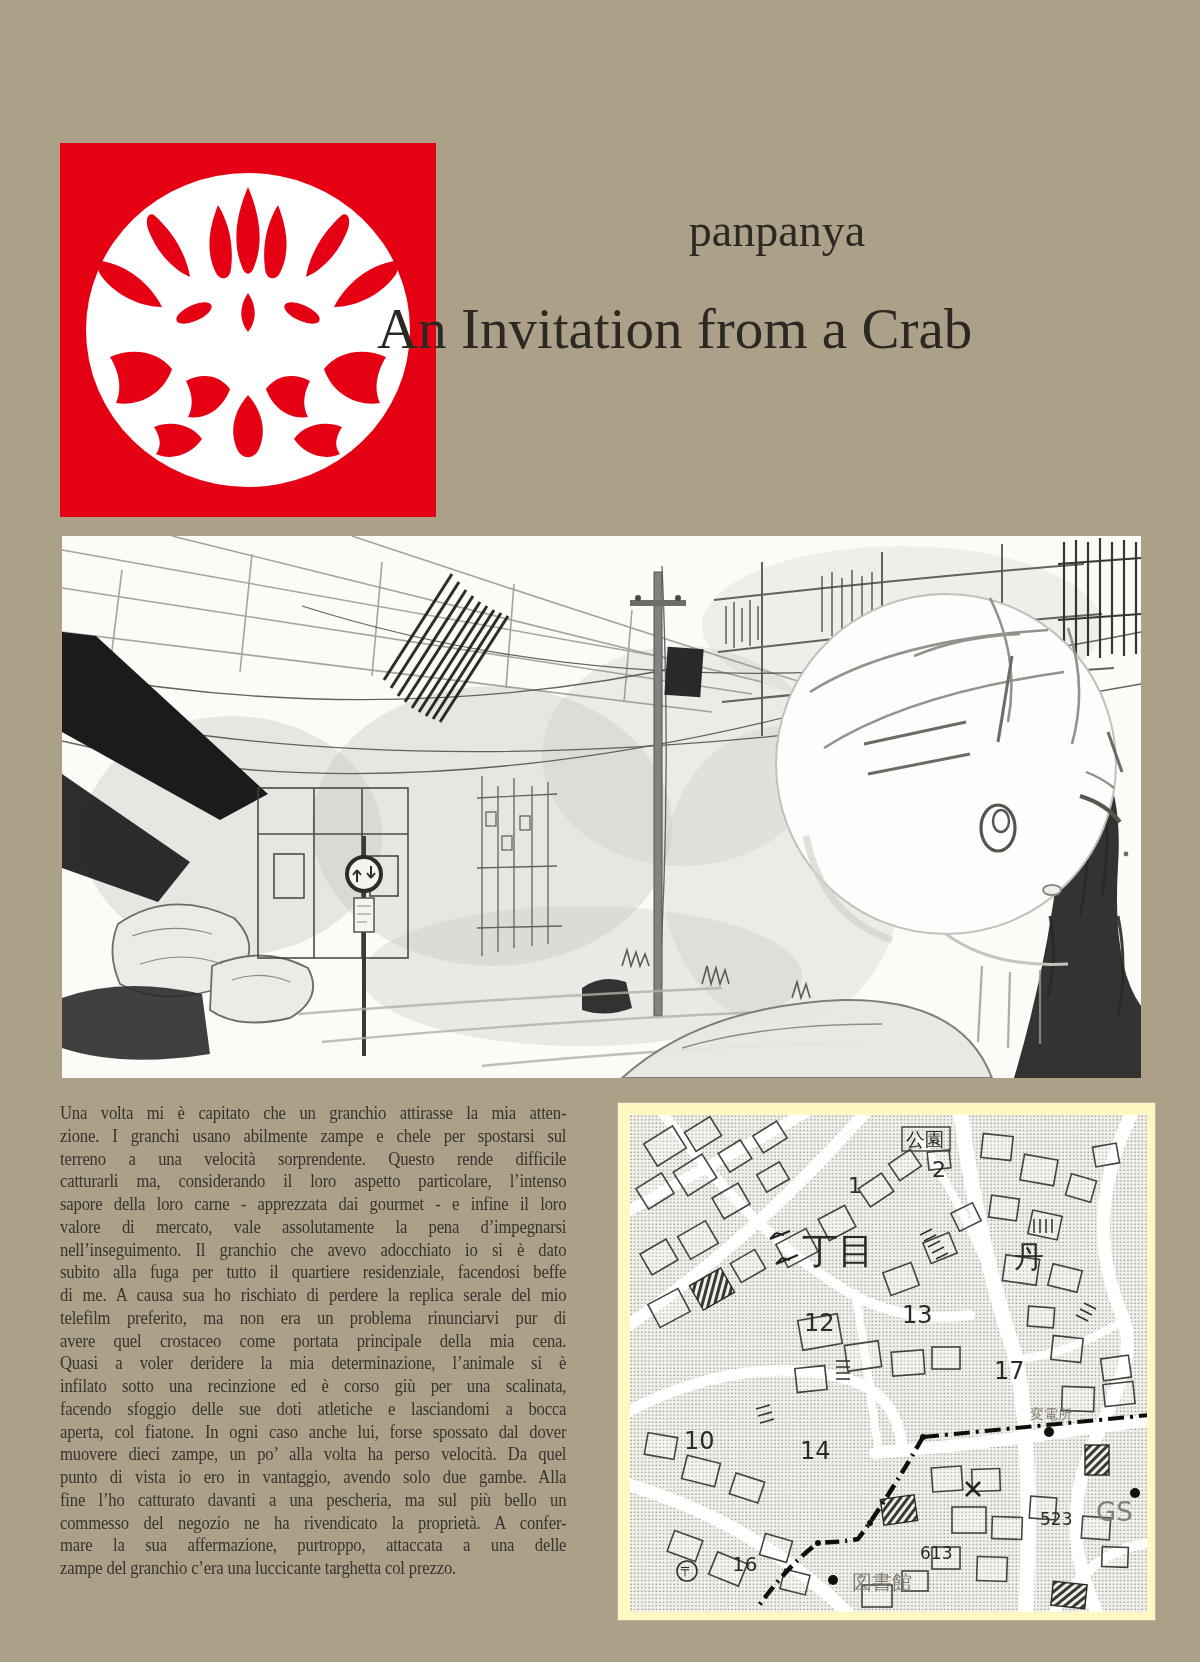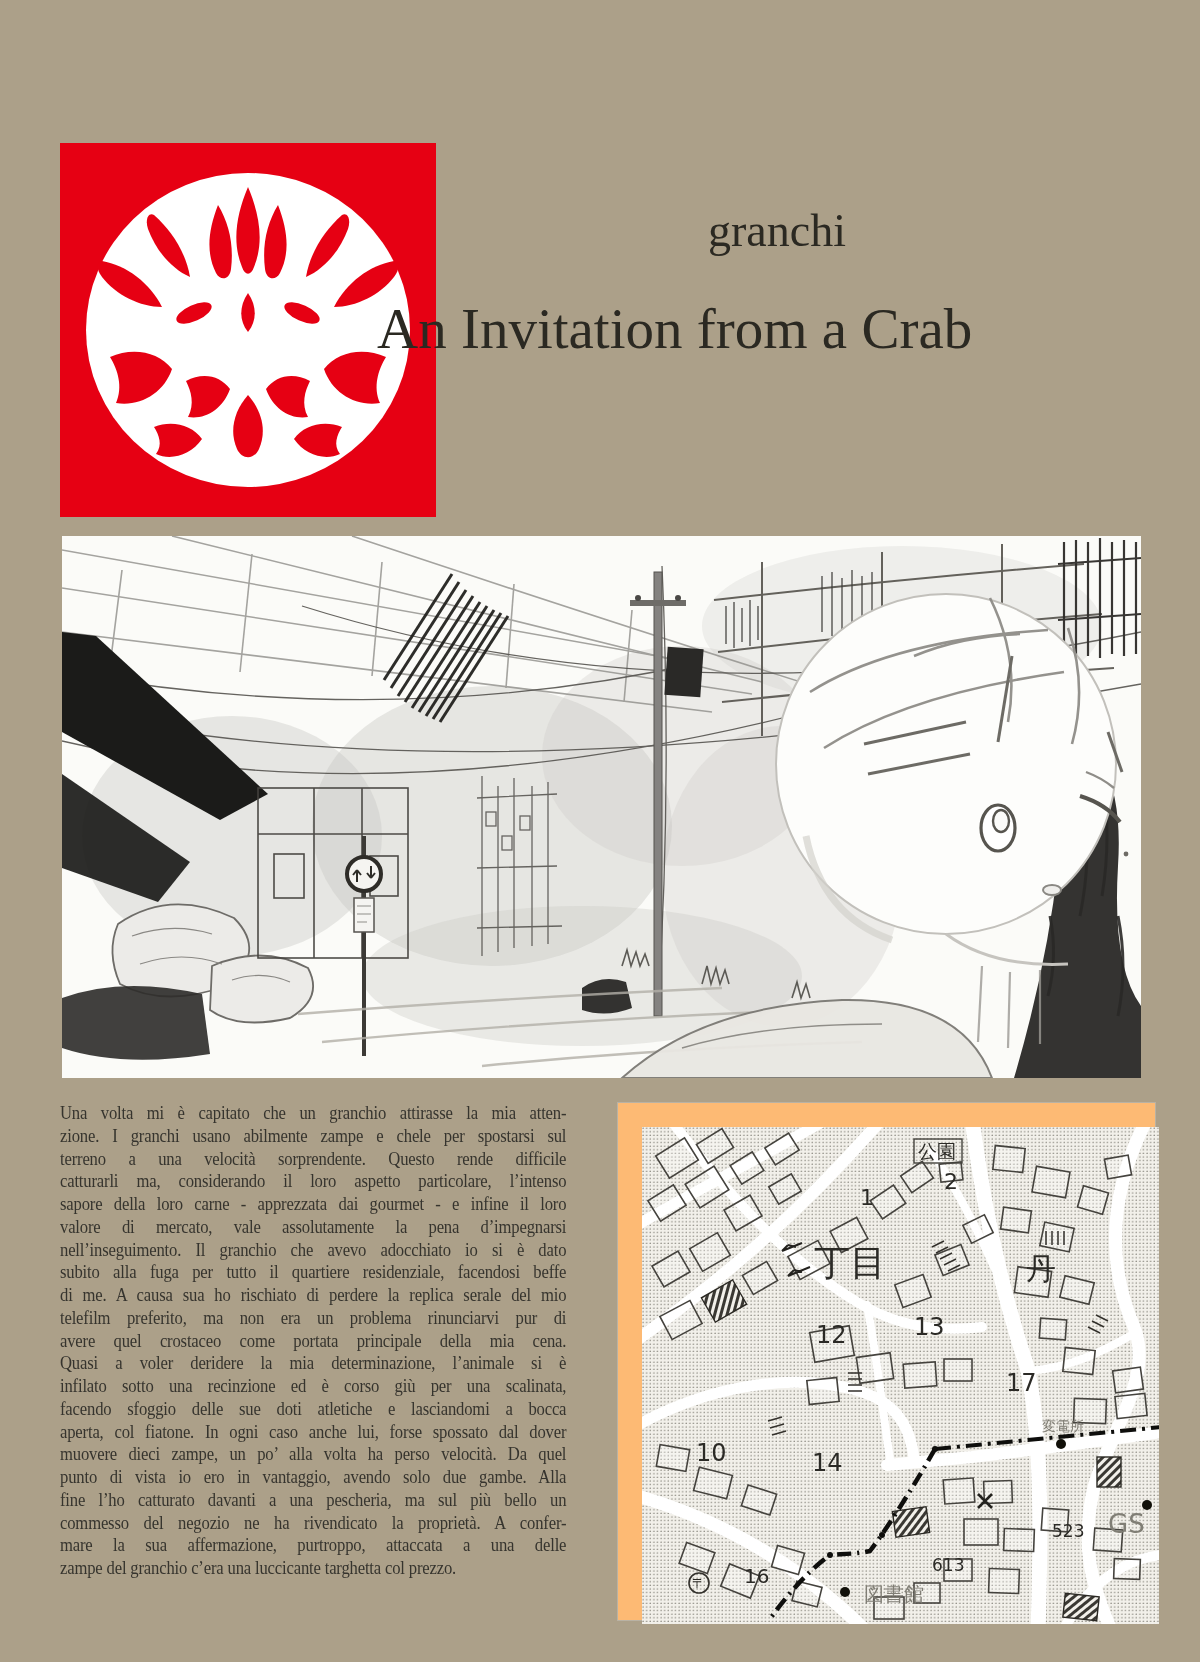--- a/index.html
+++ b/index.html
@@ -24,21 +24,21 @@
   .bodytext{
     position:absolute;left:60px;top:1102px;width:578px;
     transform:scaleX(0.876);transform-origin:left top;
     font-size:19px;line-height:22.75px;letter-spacing:-0.2px;
     color:#36342e;
   }
   .bt-line{text-align:justify;text-align-last:justify;white-space:nowrap;}
   .bt-line.last{text-align-last:left;}
   .map{
     position:absolute;left:618px;top:1103px;width:537px;height:517px;
-    background:#fdba74;box-sizing:border-box;padding:24px;
+    background:#fef9c3;box-sizing:border-box;padding:12px;
     box-shadow:0 0 0 1px #b9b2a4;
   }
   .map svg{display:block;width:517px;height:497px;}
   .maplabel{font-family:"DejaVu Sans",sans-serif;fill:#2b2a26;}
   .maplabel.gray{fill:#807e75;}
 </style>
 </head>
 <body>
 
 <div class="logo">
@@ -67,21 +67,21 @@
         <path d="M42,118 C66,122 90,140 102,164 C80,164 56,152 42,134 C36,126 36,118 42,118 Z"></path>
         <ellipse cx="134" cy="170" rx="19" ry="8" transform="rotate(-24 134 170)"></ellipse>
         <path d="M50,214 C72,204 98,208 112,226 C104,250 80,264 56,260 C63,244 58,227 50,214 Z"></path>
         <path d="M126,238 C142,229 160,232 170,246 C163,266 145,277 128,274 C135,261 131,248 126,238 Z"></path>
         <path d="M94,284 C112,277 132,282 142,296 C131,312 111,318 96,311 C103,302 99,292 94,284 Z"></path>
       </g>
     </g>
   </svg>
 </div>
 
-<div class="author">granchi</div>
+<div class="author">panpanya</div>
 <div class="booktitle">An Invitation from a Crab</div>
 
 <div class="illustration">
 <svg viewBox="0 0 1079 542" preserveAspectRatio="none">
   <rect width="1079" height="542" fill="#fbfbf8"></rect>
   <g fill="#c9c8c4">
     <ellipse cx="170" cy="300" rx="150" ry="120" opacity=".40"></ellipse>
     <ellipse cx="430" cy="290" rx="180" ry="140" opacity=".42"></ellipse>
     <ellipse cx="620" cy="220" rx="140" ry="110" opacity=".30"></ellipse>
     <ellipse cx="520" cy="440" rx="220" ry="70" opacity=".35"></ellipse>

